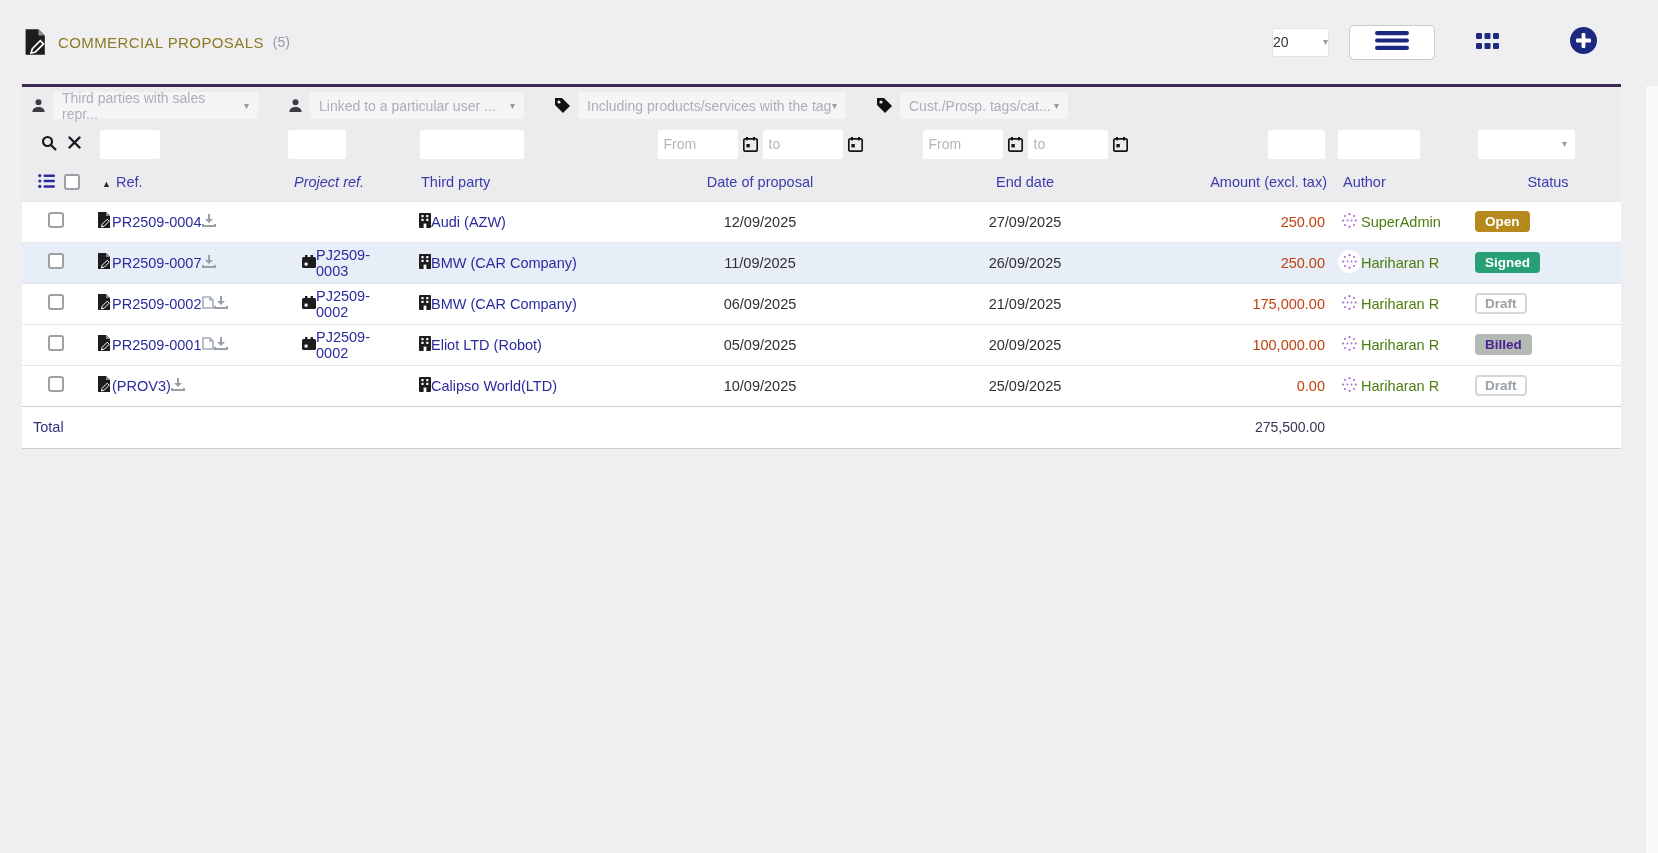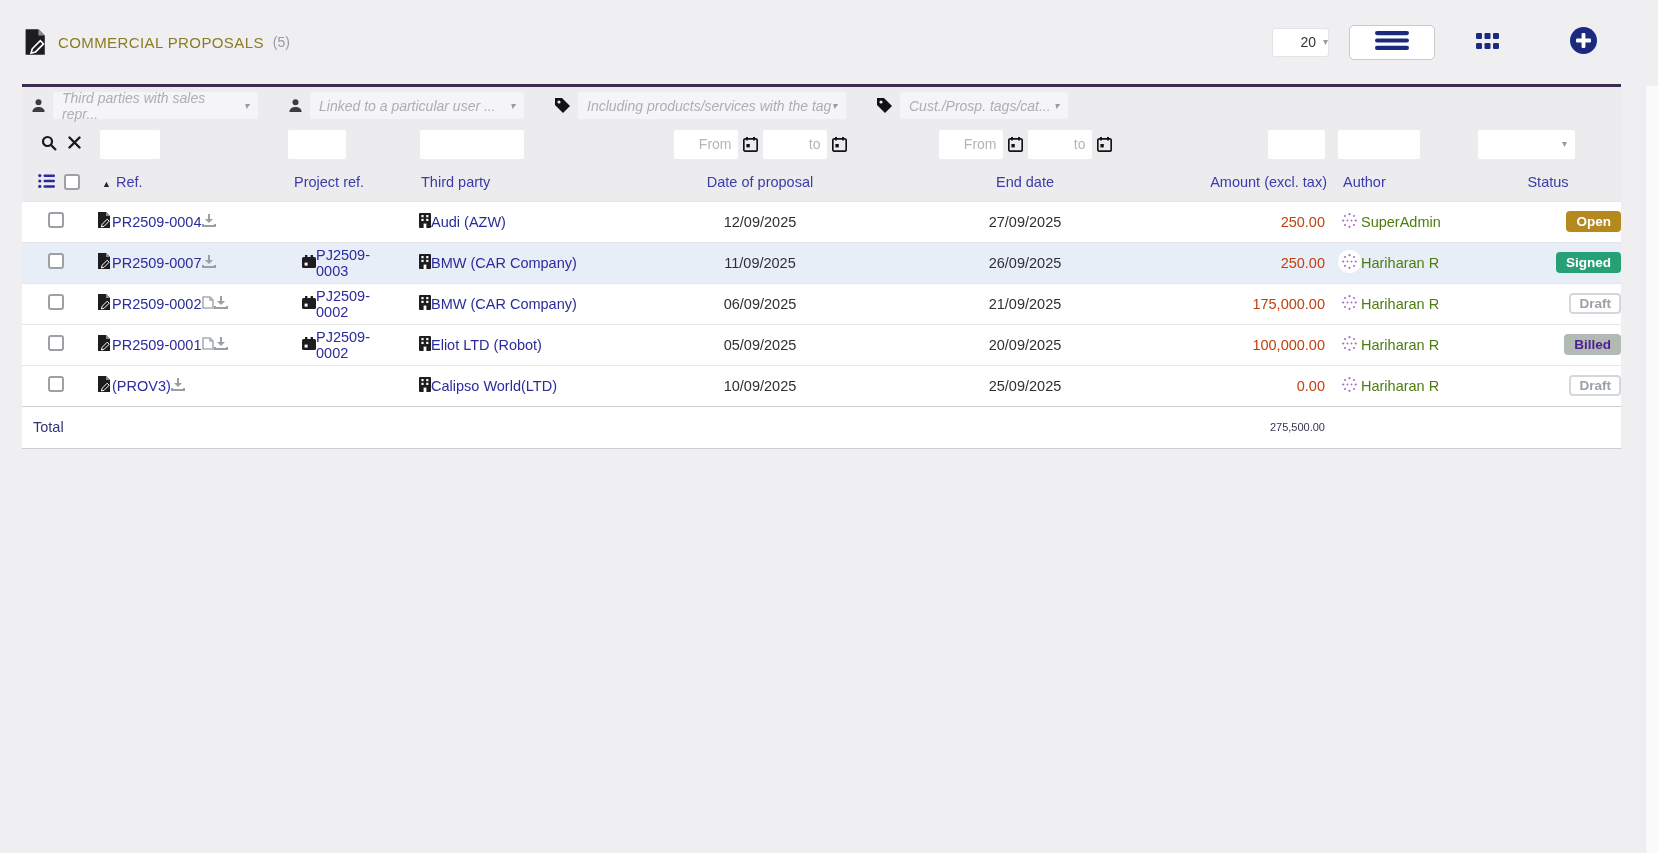--- a/index.html
+++ b/index.html
@@ -12,86 +12,86 @@
   }
   a { text-decoration:none; }
 
   
   .topbar { height:84px; display:flex; align-items:center; padding-left:24px; padding-right:61px; }
   .title-icon { flex:0 0 auto; display:flex; }
   .page-title { color:#8b7b21; font-size:15px; letter-spacing:.4px; margin-left:10px; font-weight:500; }
   .page-count { color:#9a9aa0; margin-left:9px; font-size:14px; }
   .top-controls { margin-left:auto; display:flex; align-items:center; }
   .pagesize { width:57px; height:29px; background:#fff; border:1px solid #e3e3e6; border-radius:3px;
-              display:flex; align-items:center; justify-content:flex-end; gap:7px; color:#333; cursor:pointer; }
+              display:flex; align-items:center; justify-content:space-between; gap:7px; color:#333; cursor:pointer; }
   .caret { color:#9a9aa0; font-size:10px; line-height:1; }
   .view-btn { width:86px; height:35px; margin-left:20px; background:#fff; border:1px solid #c9c9ce; border-radius:5px;
               display:flex; align-items:center; justify-content:center; cursor:pointer; }
   .grid-btn { margin-left:41px; display:flex; cursor:pointer; }
   .plus-btn { margin-left:71px; display:flex; cursor:pointer; }
 
   
   .panel { position:absolute; left:22px; top:84px; width:1599px; border-top:3px solid #3d2b52; background:#ececee; }
 
   .filter-row { display:flex; align-items:center; height:37px; padding-left:9px; }
   .f-icon { display:flex; margin-right:7px; }
   .f-icon.gap { margin-left:30px; }
   .filter-select { height:27px; background:#f5f5f7; color:#aeaeb4; display:flex; align-items:center;
-                   justify-content:space-between; padding:0 9px; border-radius:2px; cursor:pointer;font-style:italic; }
+                   justify-content:space-between; padding:0 9px; border-radius:2px; cursor:pointer; }
   .fw1{width:205px;} .fw2{width:214px;} .fw3{width:268px;} .fw4{width:168px;}
 
   table.list { border-collapse:collapse; table-layout:fixed; width:1599px; }
   col.c1{width:68px;} col.c2{width:198px;} col.c3{width:97px;} col.c4{width:240px;} col.c5{width:270px;}
   col.c6{width:260px;} col.c7{width:175px;} col.c8{width:145px;} col.c9{width:146px;}
   td { padding:0; vertical-align:middle; }
 
   tr.search-row td { background:#ececee; height:40px; }
   .search-actions { display:flex; align-items:center; gap:11px; padding-left:19px; }
   .s-input { height:29px; border:none; background:#fff; border-radius:2px; font-size:14px; padding:0 6px;
              color:#333; font-family:"Liberation Sans",sans-serif; outline:none; }
   .s-input::placeholder { color:#b5b5ba; }
   .in-ref{width:60px; margin-left:10px;} .in-proj{width:58px;} .in-third{width:104px; margin-left:35px;}
   .in-amount{width:57px;} .in-author{width:82px; margin-left:8px;}
   .amount-cell-search{ text-align:right; padding-right:5px; }
   .date-group { display:flex; align-items:center; justify-content:center; gap:5px; }
-  .in-date { width:64px; text-align:right; }
+  .in-date { width:80px; text-align:left; }
   .cal-btn { background:none; border:none; padding:0; display:flex; cursor:pointer; }
   .status-select { width:97px; margin-left:3px; height:29px; background:#fff; border-radius:2px;
                    display:flex; align-items:center; justify-content:flex-end; padding-right:8px; cursor:pointer; }
 
   tr.header-row td { background:#ececee; height:37px; color:#3b3bab; font-size:14.5px; cursor:pointer; }
   .hdr-first { display:flex; align-items:center; gap:9px; padding-left:16px; }
   .sort-asc { color:#26262c; font-size:9px; margin-right:5px; }
-  .pl12{padding-left:12px;} .pl6{padding-left:6px;} .pl36{padding-left:36px;} .pl13{padding-left:13px;}
+  .pl12{padding-left:12px;} .pl6{padding-left:6px;font-style:italic;} .pl36{padding-left:36px;} .pl13{padding-left:13px;}
   .t-center{text-align:center;} .t-right{text-align:right; padding-right:3px;}
 
   tbody td { background:#fff; height:41px; border-top:1px solid #e6e6e8; font-size:14.5px; }
   tr.highlight td { background:#e7eef7; }
   .cell-flex { display:flex; align-items:center; gap:0; }
   .chk-cell { padding-left:26px; }
   input.row-check { appearance:none; -webkit-appearance:none; width:16px; height:16px; border:2px solid #9fa0a6;
                     border-radius:3px; background:#fff; margin:0; cursor:pointer; }
   .ref-cell { padding-left:7px; }
   .proj-cell { padding-left:14px; }
   .third-cell { padding-left:34px; }
   a.navy { color:#2b2b9e; }
   .date-cell { text-align:center; color:#2f3035; }
   .amount-cell { text-align:right; padding-right:5px; color:#c2410c; }
   .author-cell { padding-left:8px; }
   a.author-link { color:#4d7c0f; }
-  .status-cell { text-align:right; }
+  .status-cell { text-align:left; }
   .badge { display:inline-block; font-weight:bold; font-size:13.5px; padding:3px 10px; border-radius:4px; }
   .badge-open   { background:#b5891d; color:#fff; }
   .badge-signed { background:#28a076; color:#fff; }
   .badge-draft  { background:#fff; border:2px solid #d5d8db; color:#9aa1a8; padding:1px 8px; }
   .badge-billed { background:#b3bab3; color:#4c1d95; }
 
   tfoot td { background:#fff; border-top:1px solid #cdcdd1; border-bottom:1px solid #cdcdd1; height:42px; }
   .total-label { color:#32327a; padding-left:11px; font-size:14.5px; }
-  .total-amount { text-align:right; padding-right:5px; color:#363652; font-size:11px; }
+  .total-amount { text-align:right; padding-right:5px; color:#363652; font-size:14px; }
 
   
   .scrollbar-track { position:absolute; right:0; top:86px; bottom:0; width:13px; background:#fafafb;
                      border-left:1px solid #ececee; }
 </style>
 </head>
 <body>
 
 <div class="topbar">
   <span class="title-icon">

